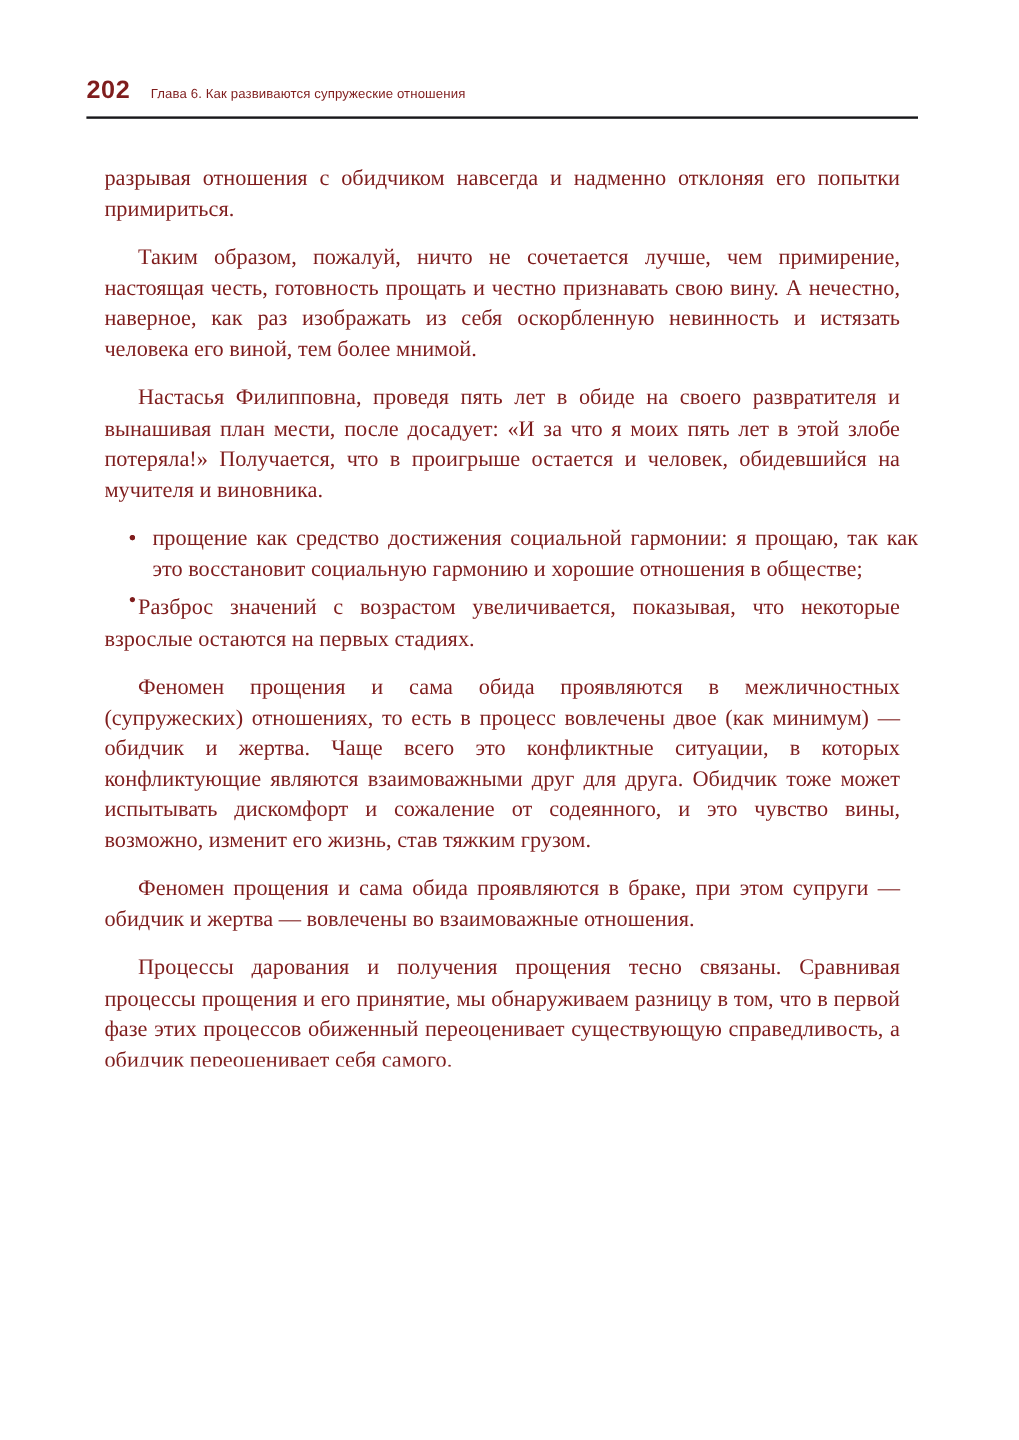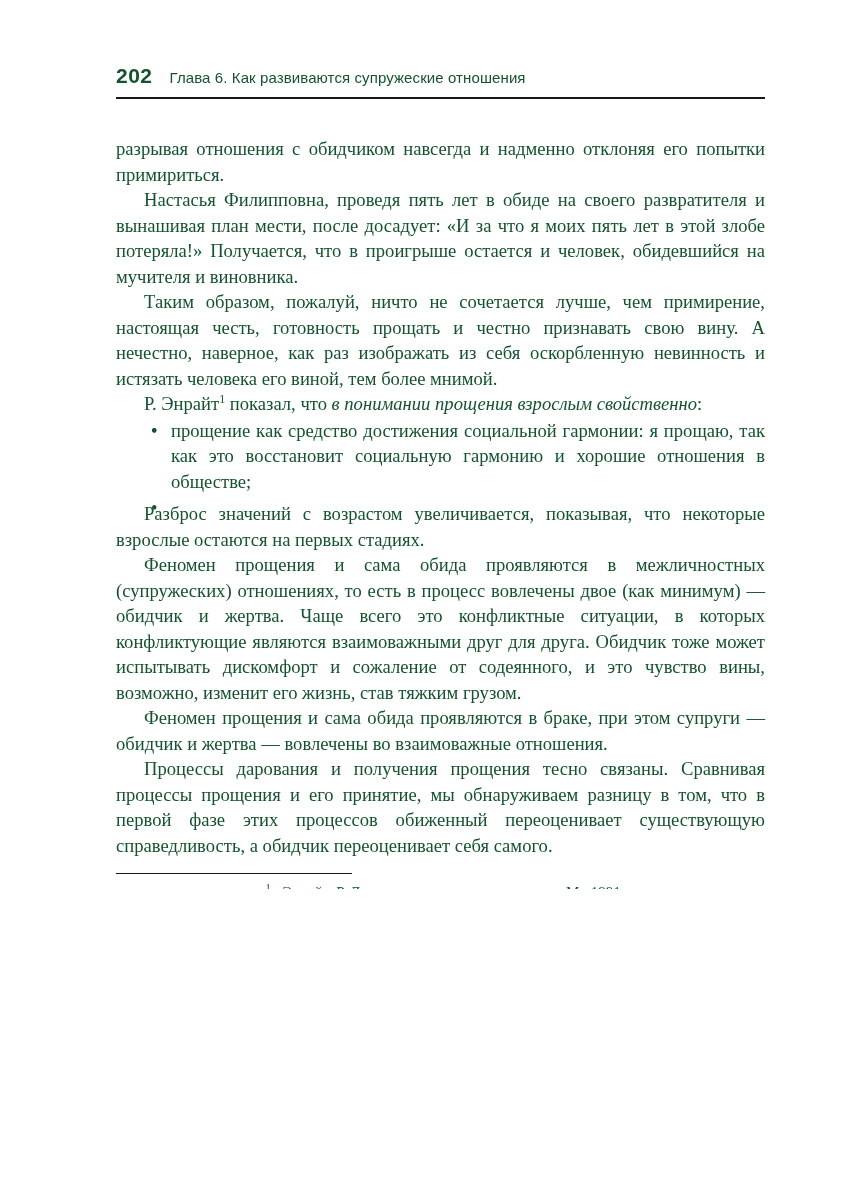--- a/index.html
+++ b/index.html
@@ -6,53 +6,53 @@
     margin: 0;
     padding: 0;
     background: #ffffff;
   }
   .page {
     position: relative;
     width: 849px;
     height: 889px;
     box-sizing: border-box;
     background: #ffffff;
-    color: #14532d;
-    padding: 64px 84px 0 116px;
+    color: #7f1d1d;
+    padding: 64px 84px 0 72px;
     overflow: hidden;
   }
   
   .page-header {
     display: flex;
     align-items: baseline;
     gap: 17px;
     border-bottom: 2px solid #17171a;
     padding-bottom: 9px;
   }
   .page-number {
     font-family: "Liberation Sans", sans-serif;
     font-weight: 700;
     font-size: 21px;
     letter-spacing: 0.5px;
   }
   .chapter-title {
     font-family: "Liberation Sans", sans-serif;
-    font-size: 15px;
+    font-size: 11px;
     letter-spacing: 0.1px;
   }
   
   .body-text {
     margin-top: 37px;
     font-family: "Liberation Serif", "DejaVu Serif", serif;
     font-size: 18.6px;
     line-height: 25.5px;
     text-align: justify;
   }
   .para {
-    margin: 0;
+    margin: 15px;
     text-indent: 28px;
   }
   .para.no-indent {
     text-indent: 0;
   }
   .para.after-list {
     margin-top: 7px;
   }
   sup.fn-ref {
     font-size: 12px;
@@ -110,26 +110,25 @@
 
   <header class="page-header">
     <span class="page-number">202</span>
     <span class="chapter-title">Глава 6. Как развиваются супружеские отношения</span>
   </header>
 
   <main class="body-text">
 
     <p class="para no-indent">разрывая отношения с обидчиком навсегда и надменно отклоняя его попытки примириться.</p>
 
+    <p class="para">Таким образом, пожалуй, ничто не сочетается лучше, чем примирение, настоящая честь, готовность прощать и честно признавать свою вину. А нечестно, наверное, как раз изображать из себя оскорбленную невинность и истязать человека его виной, тем более мнимой.</p>
+
     <p class="para">Настасья Филипповна, проведя пять лет в обиде на своего развратителя и вынашивая план мести, после досадует: «И за что я моих пять лет в этой злобе потеряла!» Получается, что в проигрыше остается и человек, обидевшийся на мучителя и виновника.</p>
 
-    <p class="para">Таким образом, пожалуй, ничто не сочетается лучше, чем примирение, настоящая честь, готовность прощать и честно признавать свою вину. А нечестно, наверное, как раз изображать из себя оскорбленную невинность и истязать человека его виной, тем более мнимой.</p>
 
-
-    <p class="para"><span>Р. Энрайт</span><sup class="fn-ref">1</sup><span> показал, что </span><em class="inline-italic">в понимании прощения взрослым свойственно</em><span>:</span></p>
 
     <ul class="bullet-list">
       <li class="bullet-item">
         <span class="bullet-marker">•</span>
       </li>
       <li class="bullet-item">
         <span class="bullet-marker">•</span>
         <span class="bullet-text">прощение как средство достижения социальной гармонии: я прощаю, так как это восстановит социальную гармонию и хорошие отношения в обществе;</span>
       </li>
       <li class="bullet-item">

